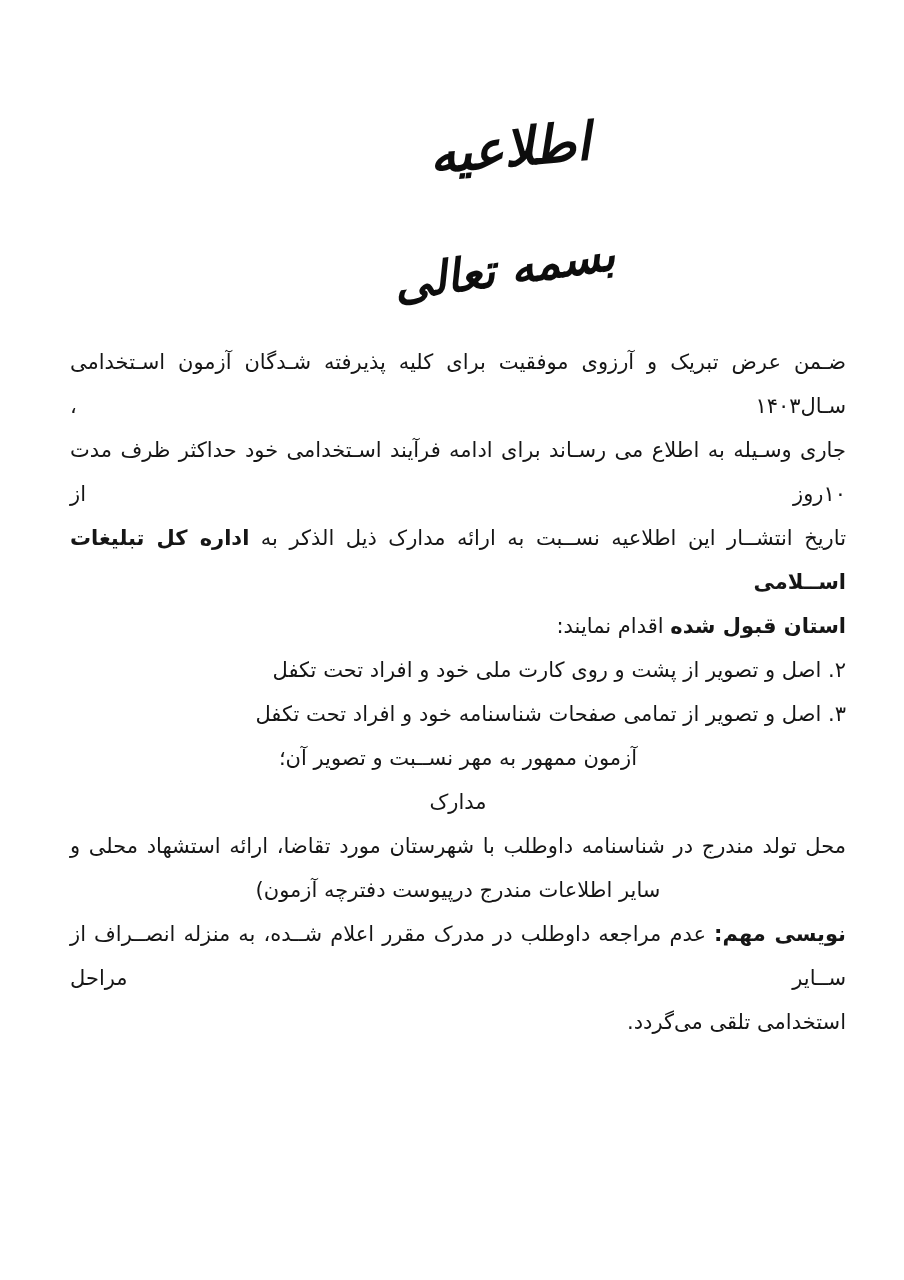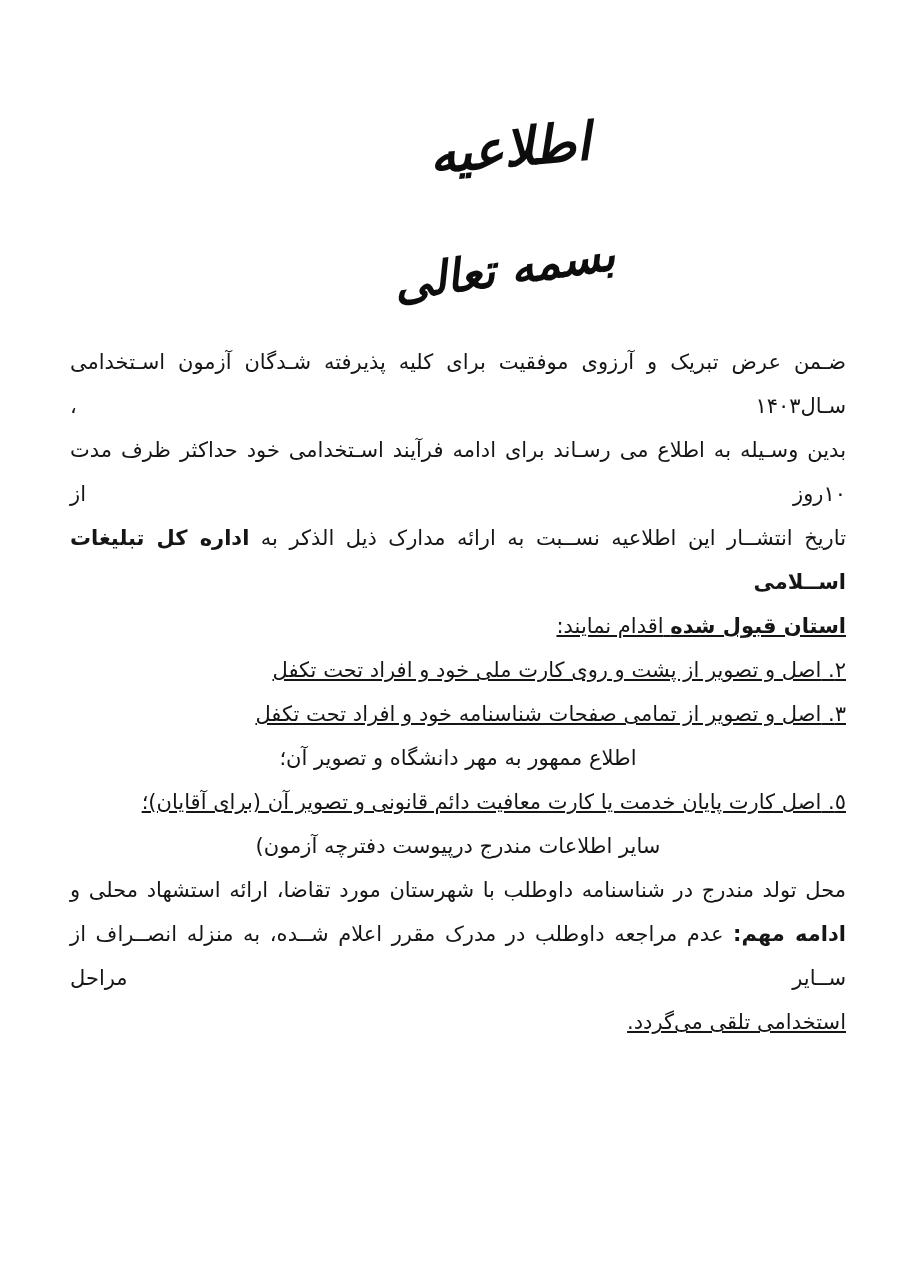--- a/index.html
+++ b/index.html
@@ -52,21 +52,20 @@
     line-height: 44px;
     white-space: normal;
   }
   .just {
     text-align: justify;
     text-align-last: justify;
   }
   .right {
     text-align: left;
     text-align-last: right;
-    text-decoration: underline;
   }
   .center {
     text-align: center;
     text-align-last: center;
   }
   b { font-weight: bold; }
 </style>
 </head>
 <body>
 
@@ -76,52 +75,49 @@
     <span class="calli">اطلاعیه</span>
   </div>
 
   <div class="calli-wrap besmele-wrap">
     <span class="calli">بسمه تعالی</span>
   </div>
 
   <div class="content">
 
     <div class="line just">ضـمن عرض تبریک و آرزوی موفقیت برای کلیه پذیرفته شـدگان آزمون اسـتخدامی سـال۱۴۰۳ ،</div>
-    <div class="line just">بدین وسـیله به اطلاع می رسـاند برای ادامه فرآیند اسـتخدامی خود حداکثر ظرف مدت ۱۰روز از</div>
+    <div class="line just">جاری وسـیله به اطلاع می رسـاند برای ادامه فرآیند اسـتخدامی خود حداکثر ظرف مدت ۱۰روز از</div>
     <div class="line just">
       <span>تاریخ انتشــار این اطلاعیه نســبت به ارائه مدارک ذیل الذکر به</span>
       <b>اداره کل تبلیغات اســلامی</b>
     </div>
     <div class="line right">
       <b>استان قبول شده</b>
       <span>اقدام نمایند:</span>
     </div>
 
 
     <div class="line right">
       <span>۲.</span>
       <span>اصل و تصویر از پشت و روی کارت ملی خود و افراد تحت تکفل</span>
     </div>
 
     <div class="line right">
       <span>۳.</span>
       <span>اصل و تصویر از تمامی صفحات شناسنامه خود و افراد تحت تکفل</span>
     </div>
 
-    <div class="line center">اطلاع ممهور به مهر دانشگاه و تصویر آن؛</div>
-
-    <div class="line right">
-      <span>٥.</span>
-      <span>اصل کارت پایان خدمت یا کارت معافیت دائم قانونی و تصویر آن (برای آقایان)؛</span>
-    </div>
+    <div class="line center">آزمون ممهور به مهر نســبت و تصویر آن؛</div>
 
 
+    <div class="line center">مدارک</div>
+
+    <div class="line just">محل تولد مندرج در شناسنامه داوطلب با شهرستان مورد تقاضا، ارائه استشهاد محلی و</div>
     <div class="line center">سایر اطلاعات مندرج درپیوست دفترچه آزمون)</div>
-    <div class="line just">محل تولد مندرج در شناسنامه داوطلب با شهرستان مورد تقاضا، ارائه استشهاد محلی و</div>
 
     <div class="line just">
-      <b>ادامه مهم:</b>
+      <b>نویسی مهم:</b>
       <span>عدم مراجعه داوطلب در مدرک مقرر اعلام شــده، به منزله انصــراف از ســایر مراحل</span>
     </div>
     <div class="line right">استخدامی تلقی می‌گردد.</div>
 
   </div>
 </div>
 
 </body></html>

